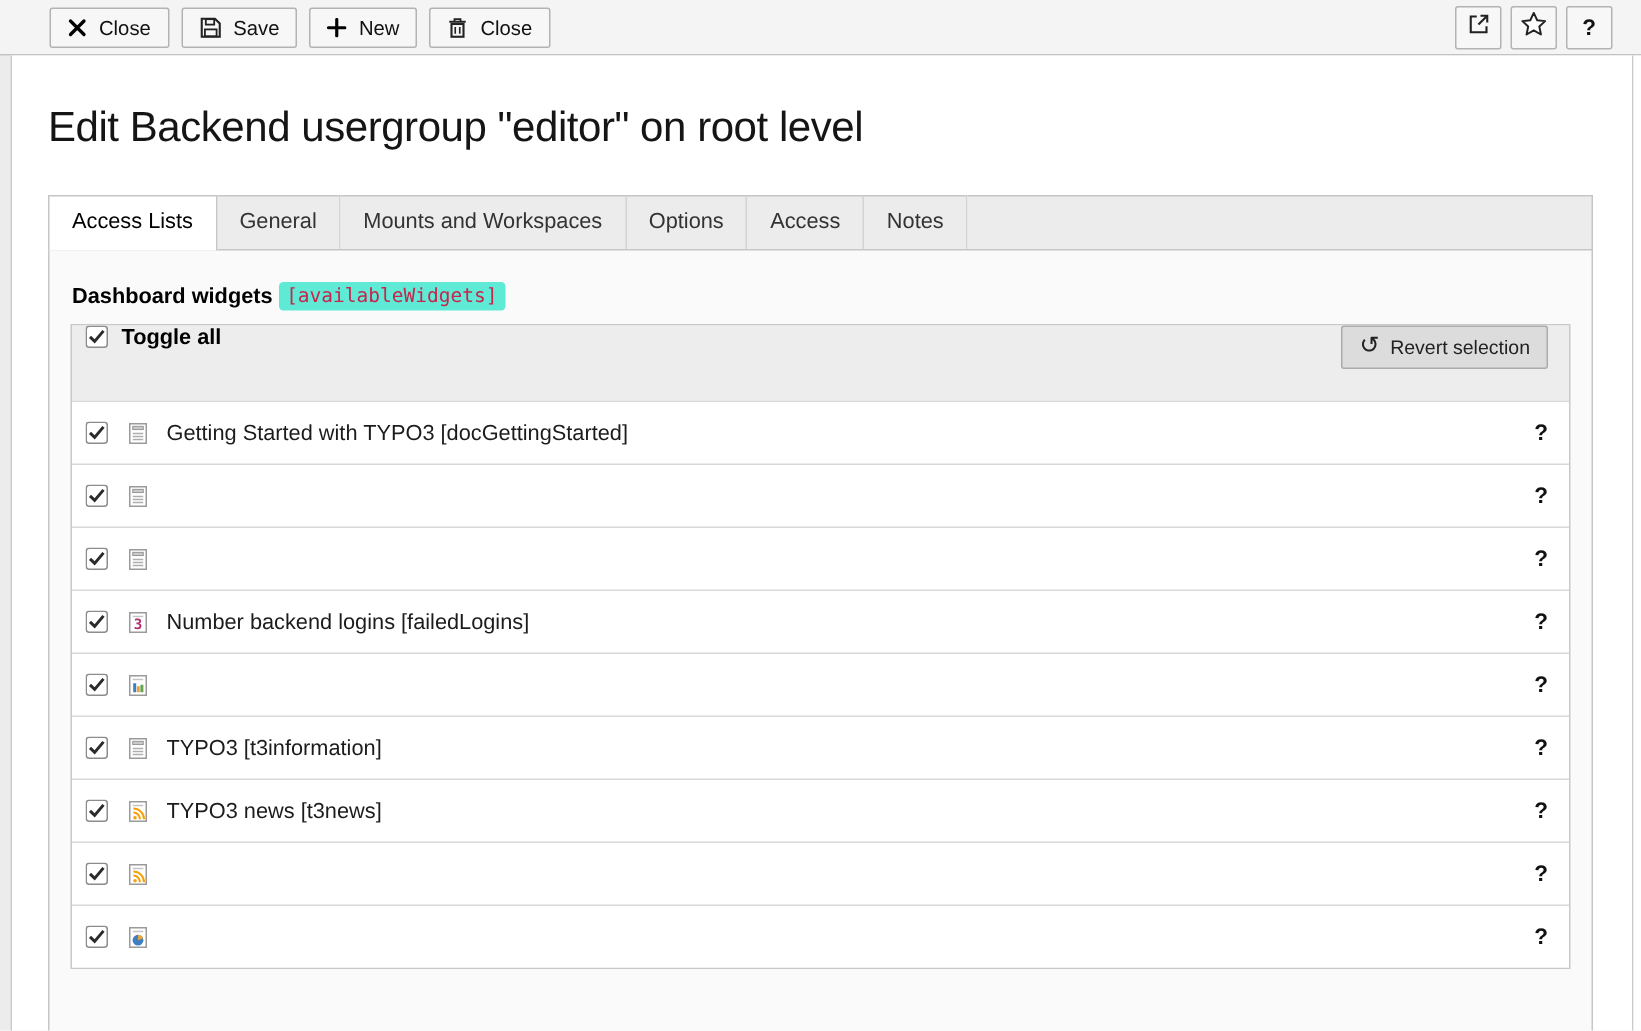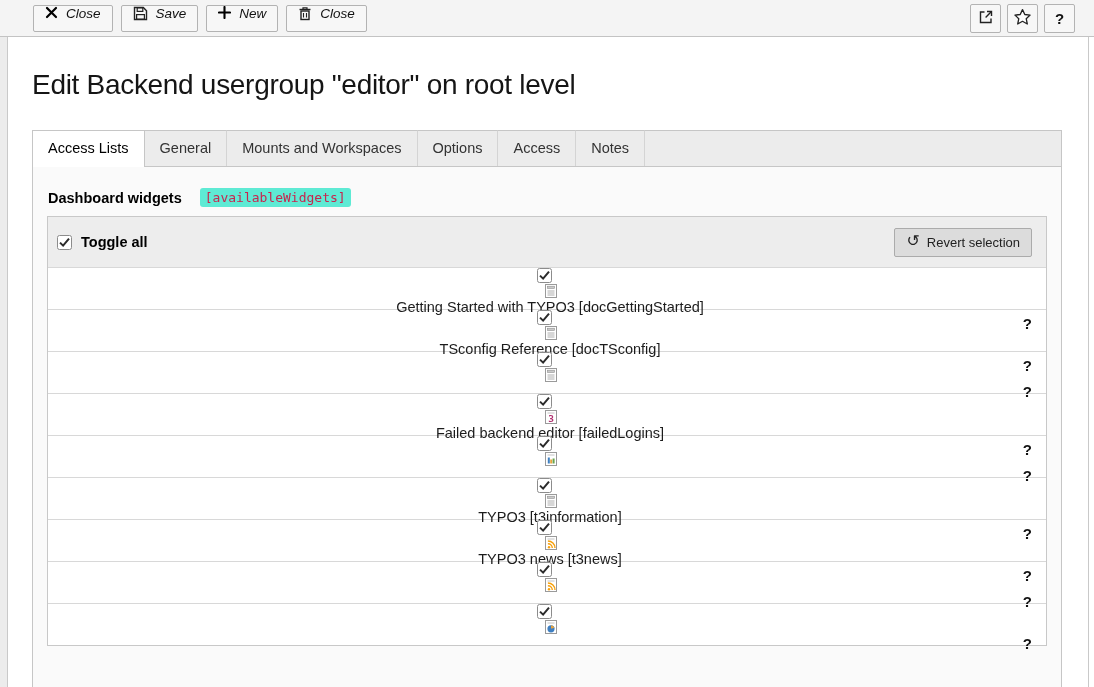--- a/index.html
+++ b/index.html
@@ -10,24 +10,24 @@
     font-family:"Liberation Sans", sans-serif;
     -webkit-font-smoothing:antialiased;
   }
   
   .toolbar {
     position:absolute; top:0; left:0; width:1094px; height:37px;
     background:#f4f4f4; border-bottom:1px solid #c3c3c3;
     display:flex; align-items:center; padding:0 19px 0 33px;
   }
   .tb-btn {
-    display:inline-flex; gap:8px; height:27px;
+    display:inline-flex; align-items:center; gap:8px; height:27px;
     padding:0 11px; background:#f7f7f7; border:1px solid #b3b3b3;
     border-radius:2px; font-size:13.5px; color:#111; margin-right:8px;
-    cursor:pointer; white-space:nowrap;font-style:italic;
+    cursor:pointer; white-space:nowrap;
   }
   .tb-btn svg { display:block; }
   .tb-right { margin-left:auto; display:flex; gap:6px; }
   .tb-icon-btn {
     width:31px; height:29px; display:flex; align-items:center; justify-content:center;
     background:#f7f7f7; border:1px solid #b3b3b3; border-radius:2px;
     font-weight:bold; font-size:15px; color:#111; cursor:pointer;
   }
   
   .panel {
@@ -51,42 +51,42 @@
   .tab.active {
     background:#fff; border:1px solid #c6c6c6; border-bottom:none;
     height:37px; margin-bottom:-1px; position:relative; z-index:2; color:#000;
   }
   .tab-filler { flex:1; background:#ececec; border-top:1px solid #c6c6c6; border-right:1px solid #c6c6c6; }
   .tab-panel {
     background:#fafafa; border:1px solid #c6c6c6;
     padding:21px 14px 0 14px; height:560px; position:relative; z-index:1;
   }
   
-  .section-label { display:flex; align-items:center; gap:18px; margin:0 0 9px 1px; }
+  .section-label { display:flex; align-items:center; gap:4px; margin:0 0 9px 1px; }
   .section-label .t { font-size:14.5px; font-weight:bold; color:#000; }
   .section-label code {
     font-family:"DejaVu Sans Mono", monospace; font-size:13px;
     color:#c7254e; background:#5eead4; padding:2px 5px; border-radius:3px;
   }
   
   .widget-table { border:1px solid #c8c8c8; background:#fff; }
   .wt-header {
-    background:#ededed; height:50px; display:flex; align-items:center;
+    background:#ededed; height:50px; display:flex; 
     padding:0 14px 0 9px;
   }
   .wt-header .label { font-weight:bold; font-size:14.5px; color:#000; margin-left:9px; }
   .revert-btn {
     margin-left:auto; height:29px; display:inline-flex; align-items:center; gap:7px;
     padding:0 11px; background:#dcdcdc; border:1px solid #ababab; border-radius:2px;
     font-size:13px; color:#222; cursor:pointer;
   }
   .revert-btn .glyph { font-size:16px; line-height:1; position:relative; top:-1px; }
   .wt-row {
     height:42px; display:flex; align-items:center;
-    padding:0 14px 0 9px; border-top:1px solid #d8d8d8; background:#fff;flex-direction:column;
+    padding:0 14px 0 9px; border-top:1px solid #d8d8d8; background:#fff;
   }
   .wt-row .icon { margin-left:12px; display:flex; width:16px; height:16px; }
   .wt-row .label { margin-left:11px; font-size:14.5px; color:#1c1c1c; }
   .wt-row .help { margin-left:auto; font-weight:bold; font-size:15px; color:#111; cursor:pointer; }
   .checkbox { display:flex; width:15px; height:15px; cursor:pointer; }
   .right-gutter { position:absolute; top:37px; right:0; width:5px; bottom:0; background:#fff; }
 </style>
 </head>
 <body>
 
@@ -211,21 +211,20 @@
               </span>
     <span class="icon">
                 <svg width="16" height="16" viewBox="0 0 16 16">
                   <rect x="2.5" y="1.5" width="11" height="13" fill="#fff" stroke="#9a9a9a"></rect>
                   <rect x="4.5" y="3.2" width="7" height="2.2" fill="#c9c9c9" stroke="#8f8f8f" stroke-width="0.6"></rect>
                   <line x1="4.5" y1="8" x2="11.5" y2="8" stroke="#aeaeae"></line>
                   <line x1="4.5" y1="10" x2="11.5" y2="10" stroke="#aeaeae"></line>
                   <line x1="4.5" y1="12" x2="11.5" y2="12" stroke="#aeaeae"></line>
                 </svg>
               </span>
-    <span class="label">TSconfig Reference [docTSconfig]</span>
     <span class="help">?</span>
   </div>
 
   <div class="wt-row">
     <span class="checkbox">
                 <svg width="15" height="15" viewBox="0 0 15 15">
                   <rect x="0.5" y="0.5" width="14" height="14" rx="2" fill="#fff" stroke="#8c8c8c"></rect>
                   <path d="M3 7.6 L6.1 10.6 L12 3.6" fill="none" stroke="#2b2b2b" stroke-width="2"></path>
                 </svg>
               </span>
@@ -248,21 +247,21 @@
                   <path d="M3 7.6 L6.1 10.6 L12 3.6" fill="none" stroke="#2b2b2b" stroke-width="2"></path>
                 </svg>
               </span>
     <span class="icon">
                 <svg width="16" height="16" viewBox="0 0 16 16">
                   <rect x="2.5" y="1.5" width="11" height="13" fill="#fff" stroke="#9a9a9a"></rect>
                   <line x1="4.5" y1="4" x2="11.5" y2="4" stroke="#c4c4c4"></line>
                   <text x="8" y="12.6" text-anchor="middle" font-family="DejaVu Sans Mono, monospace" font-size="9.5" font-weight="bold" fill="#b0316f">3</text>
                 </svg>
               </span>
-    <span class="label">Failed backend editor [failedLogins]</span>
+    <span class="label">Number backend logins [failedLogins]</span>
     <span class="help">?</span>
   </div>
 
   <div class="wt-row">
     <span class="checkbox">
                 <svg width="15" height="15" viewBox="0 0 15 15">
                   <rect x="0.5" y="0.5" width="14" height="14" rx="2" fill="#fff" stroke="#8c8c8c"></rect>
                   <path d="M3 7.6 L6.1 10.6 L12 3.6" fill="none" stroke="#2b2b2b" stroke-width="2"></path>
                 </svg>
               </span>

